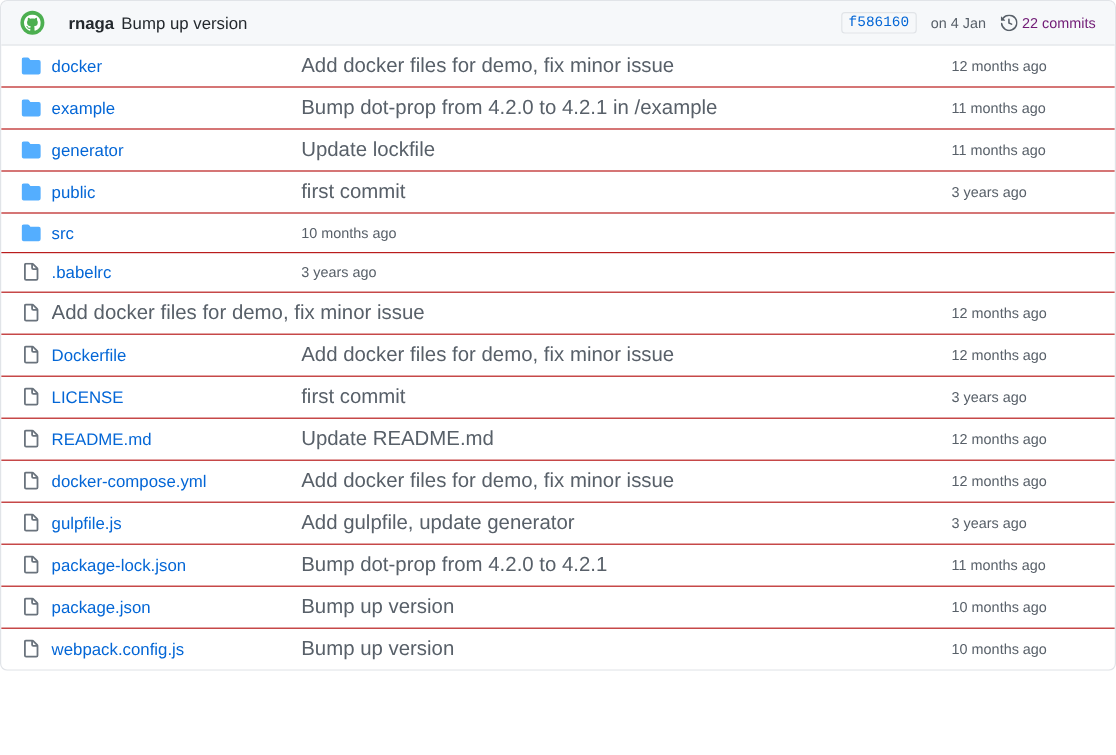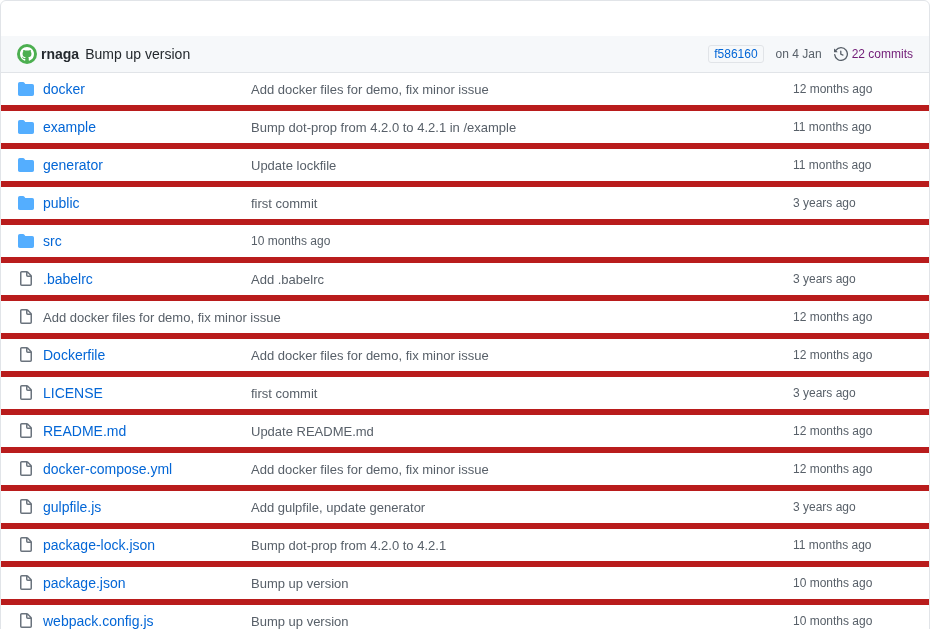--- a/index.html
+++ b/index.html
@@ -13,22 +13,21 @@
       width: 930px;
       border: 1px solid #e1e4e8;
       border-radius: 6px;
       overflow: hidden;
     }
     .header-row {
       display: flex;
       padding: 8px 16px;
       background: #f6f8fa;
       border-bottom: 1px solid #e1e4e8;
-      gap: 4px;
-      margin-top: 35px;
+      gap: 20px;
     }
     .header-avatar {
       width: 20px;
       height: 20px;
       border-radius: 50%;
       background: #4caf50;
       display: flex;
       align-items: center;
       justify-content: center;
       flex-shrink: 0;
@@ -48,40 +47,40 @@
       color: #24292e;
     }
     .header-right {
       display: flex;
       align-items: center;
       gap: 12px;
       color: #586069;
       font-size: 12px;
     }
     .commit-hash {
-      font-family: Liberation Sans, sans-serif;
+      font-family: Liberation Mono, monospace;
       font-size: 12px;
       color: #0366d6;
       background: #f6f8fa;
       border: 1px solid #e1e4e8;
       border-radius: 3px;
       padding: 1px 5px;
     }
     .commits-link {
       display: flex;
       align-items: center;
       gap: 4px;
       color: #701a75;
       font-size: 12px;
     }
     .file-row {
       display: flex;
       align-items: center;
       padding: 7px 16px;
-      border-bottom: 6px solid #b91c1c;
+      border-bottom: 1px solid #b91c1c;
       gap: 8px;
     }
     .file-row:last-child {
       border-bottom: none;
     }
     .file-icon {
       width: 18px;
       height: 18px;
       flex-shrink: 0;
       display: flex;
@@ -92,21 +91,21 @@
     .file-name {
       width: 200px;
       flex-shrink: 0;
       color: #0366d6;
       font-size: 14px;
       cursor: pointer;
     }
     .file-commit-msg {
       flex: 1;
       color: #586069;
-      font-size: 13px;
+      font-size: 17px;
       overflow: hidden;
       text-overflow: ellipsis;
       white-space: nowrap;
     }
     .file-time {
       width: 120px;
       flex-shrink: 0;
       text-align: left;
       color: #586069;
       font-size: 12px;
@@ -189,21 +188,20 @@
       <span class="file-name">src</span>
       <span class="file-time">10 months ago</span>
     </div>
       <div class="file-row">
       <div class="file-icon">
           <svg width="16" height="16" viewBox="0 0 16 16" fill="#6a737d">
           <path fill-rule="evenodd" d="M3.75 1.5a.25.25 0 00-.25.25v11.5c0 .138.112.25.25.25h8.5a.25.25 0 00.25-.25V6H9.75A1.75 1.75 0 018 4.25V1.5H3.75zm5.75.56v2.19c0 .138.112.25.25.25h2.19L9.5 2.06zM2 1.75C2 .784 2.784 0 3.75 0h5.086c.464 0 .909.184 1.237.513l3.414 3.414c.329.328.513.773.513 1.237v8.086A1.75 1.75 0 0112.25 15h-8.5A1.75 1.75 0 012 13.25V1.75z"></path>
         </svg>
         </div>
       <span class="file-name">.babelrc</span>
-      <span class="file-commit-msg">Add .babelrc</span>
       <span class="file-time">3 years ago</span>
     </div>
       <div class="file-row">
       <div class="file-icon">
           <svg width="16" height="16" viewBox="0 0 16 16" fill="#6a737d">
           <path fill-rule="evenodd" d="M3.75 1.5a.25.25 0 00-.25.25v11.5c0 .138.112.25.25.25h8.5a.25.25 0 00.25-.25V6H9.75A1.75 1.75 0 018 4.25V1.5H3.75zm5.75.56v2.19c0 .138.112.25.25.25h2.19L9.5 2.06zM2 1.75C2 .784 2.784 0 3.75 0h5.086c.464 0 .909.184 1.237.513l3.414 3.414c.329.328.513.773.513 1.237v8.086A1.75 1.75 0 0112.25 15h-8.5A1.75 1.75 0 012 13.25V1.75z"></path>
         </svg>
         </div>
       <span class="file-commit-msg">Add docker files for demo, fix minor issue</span>
       <span class="file-time">12 months ago</span>

